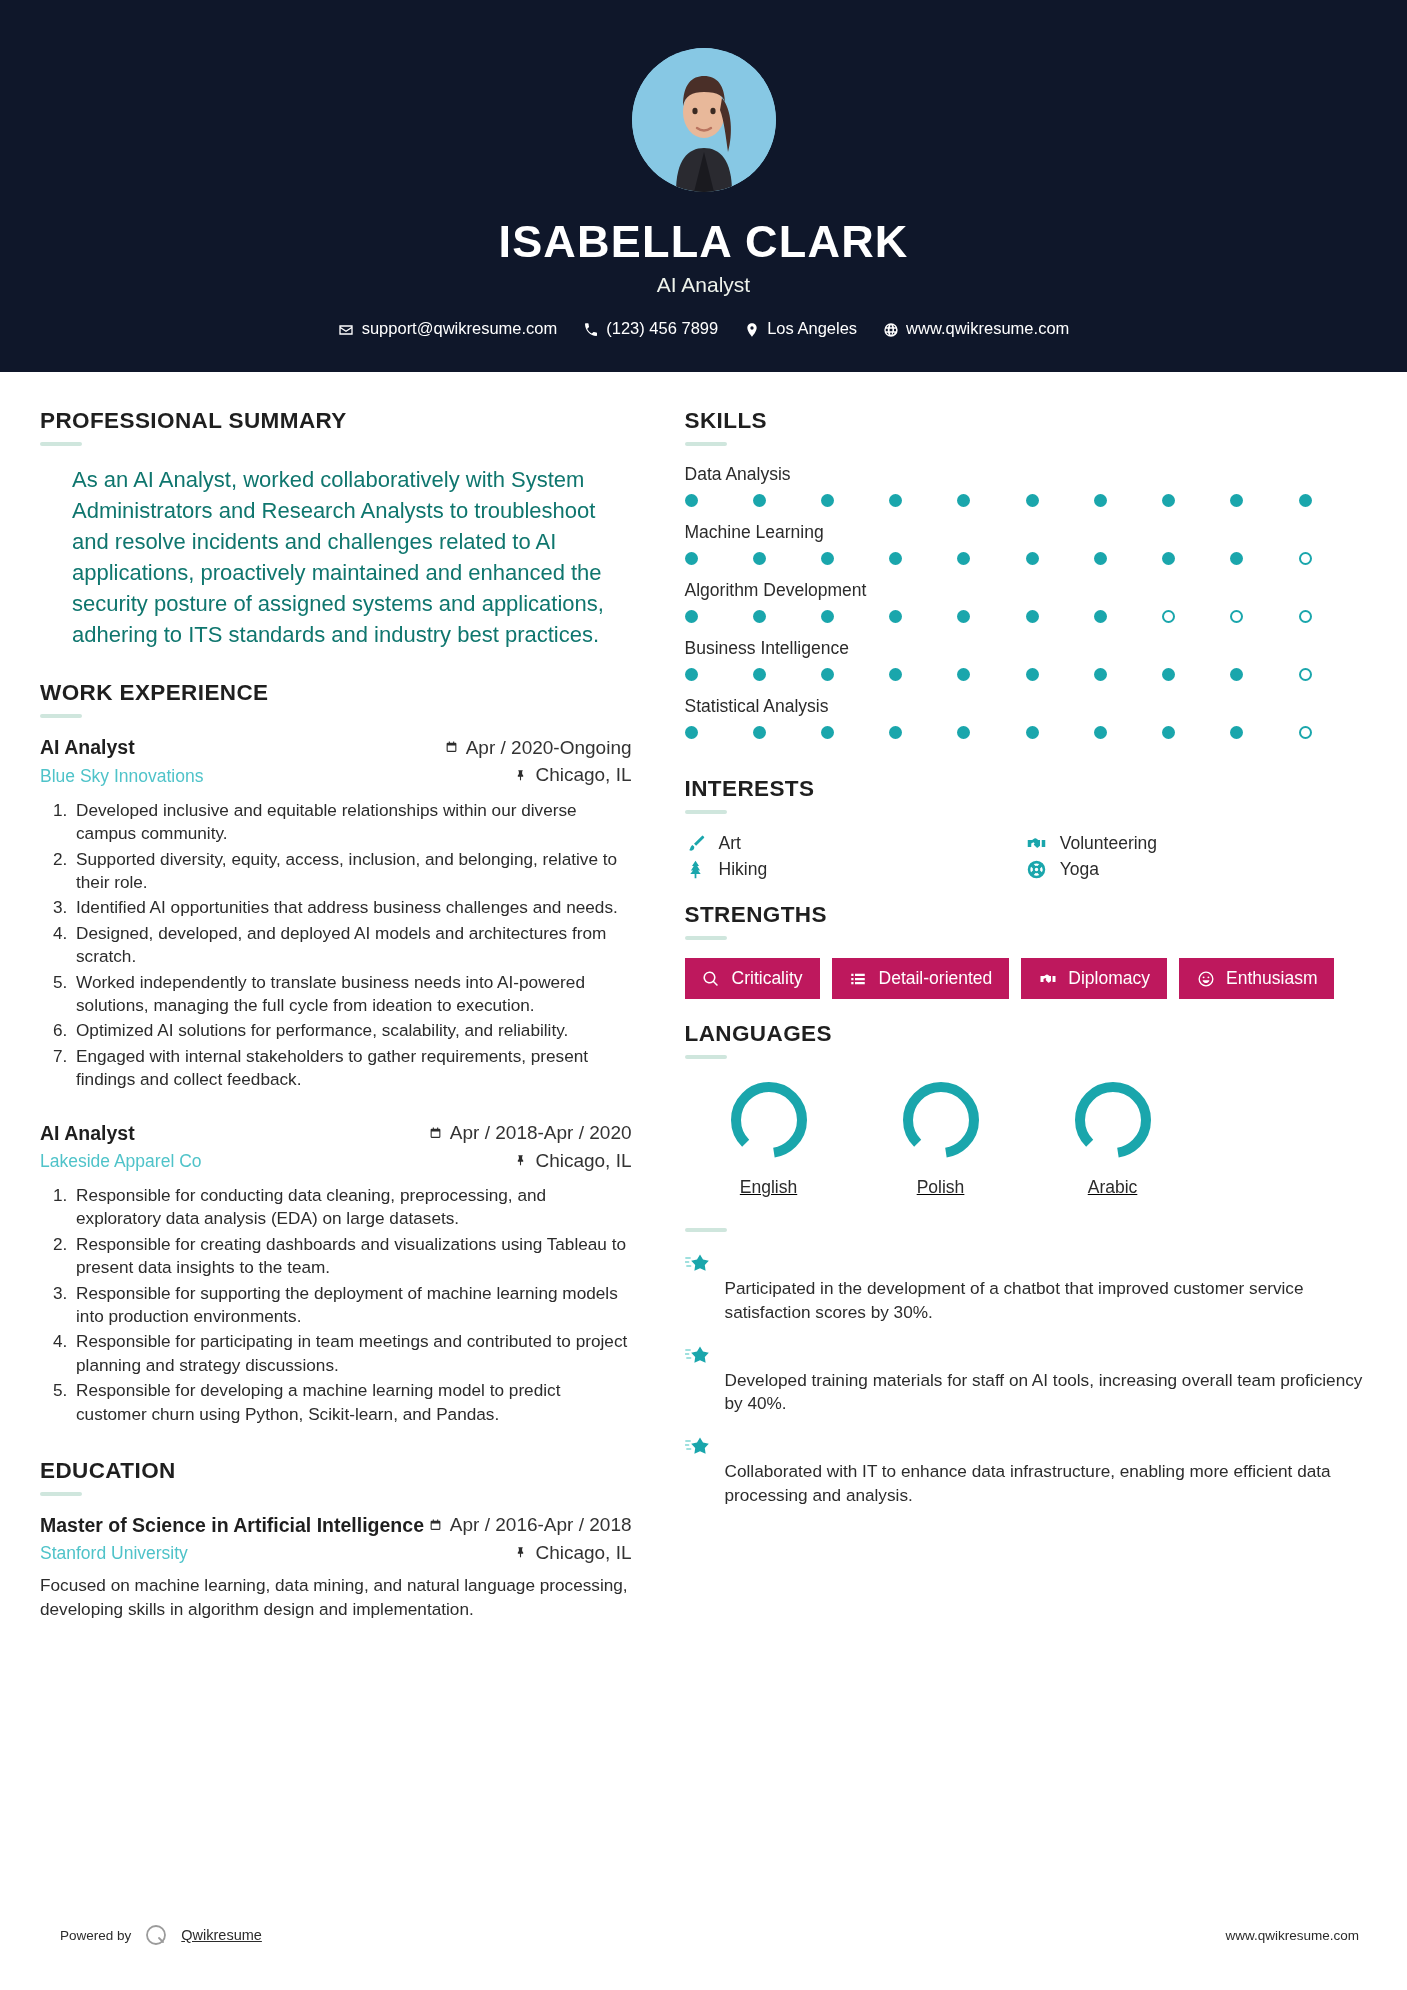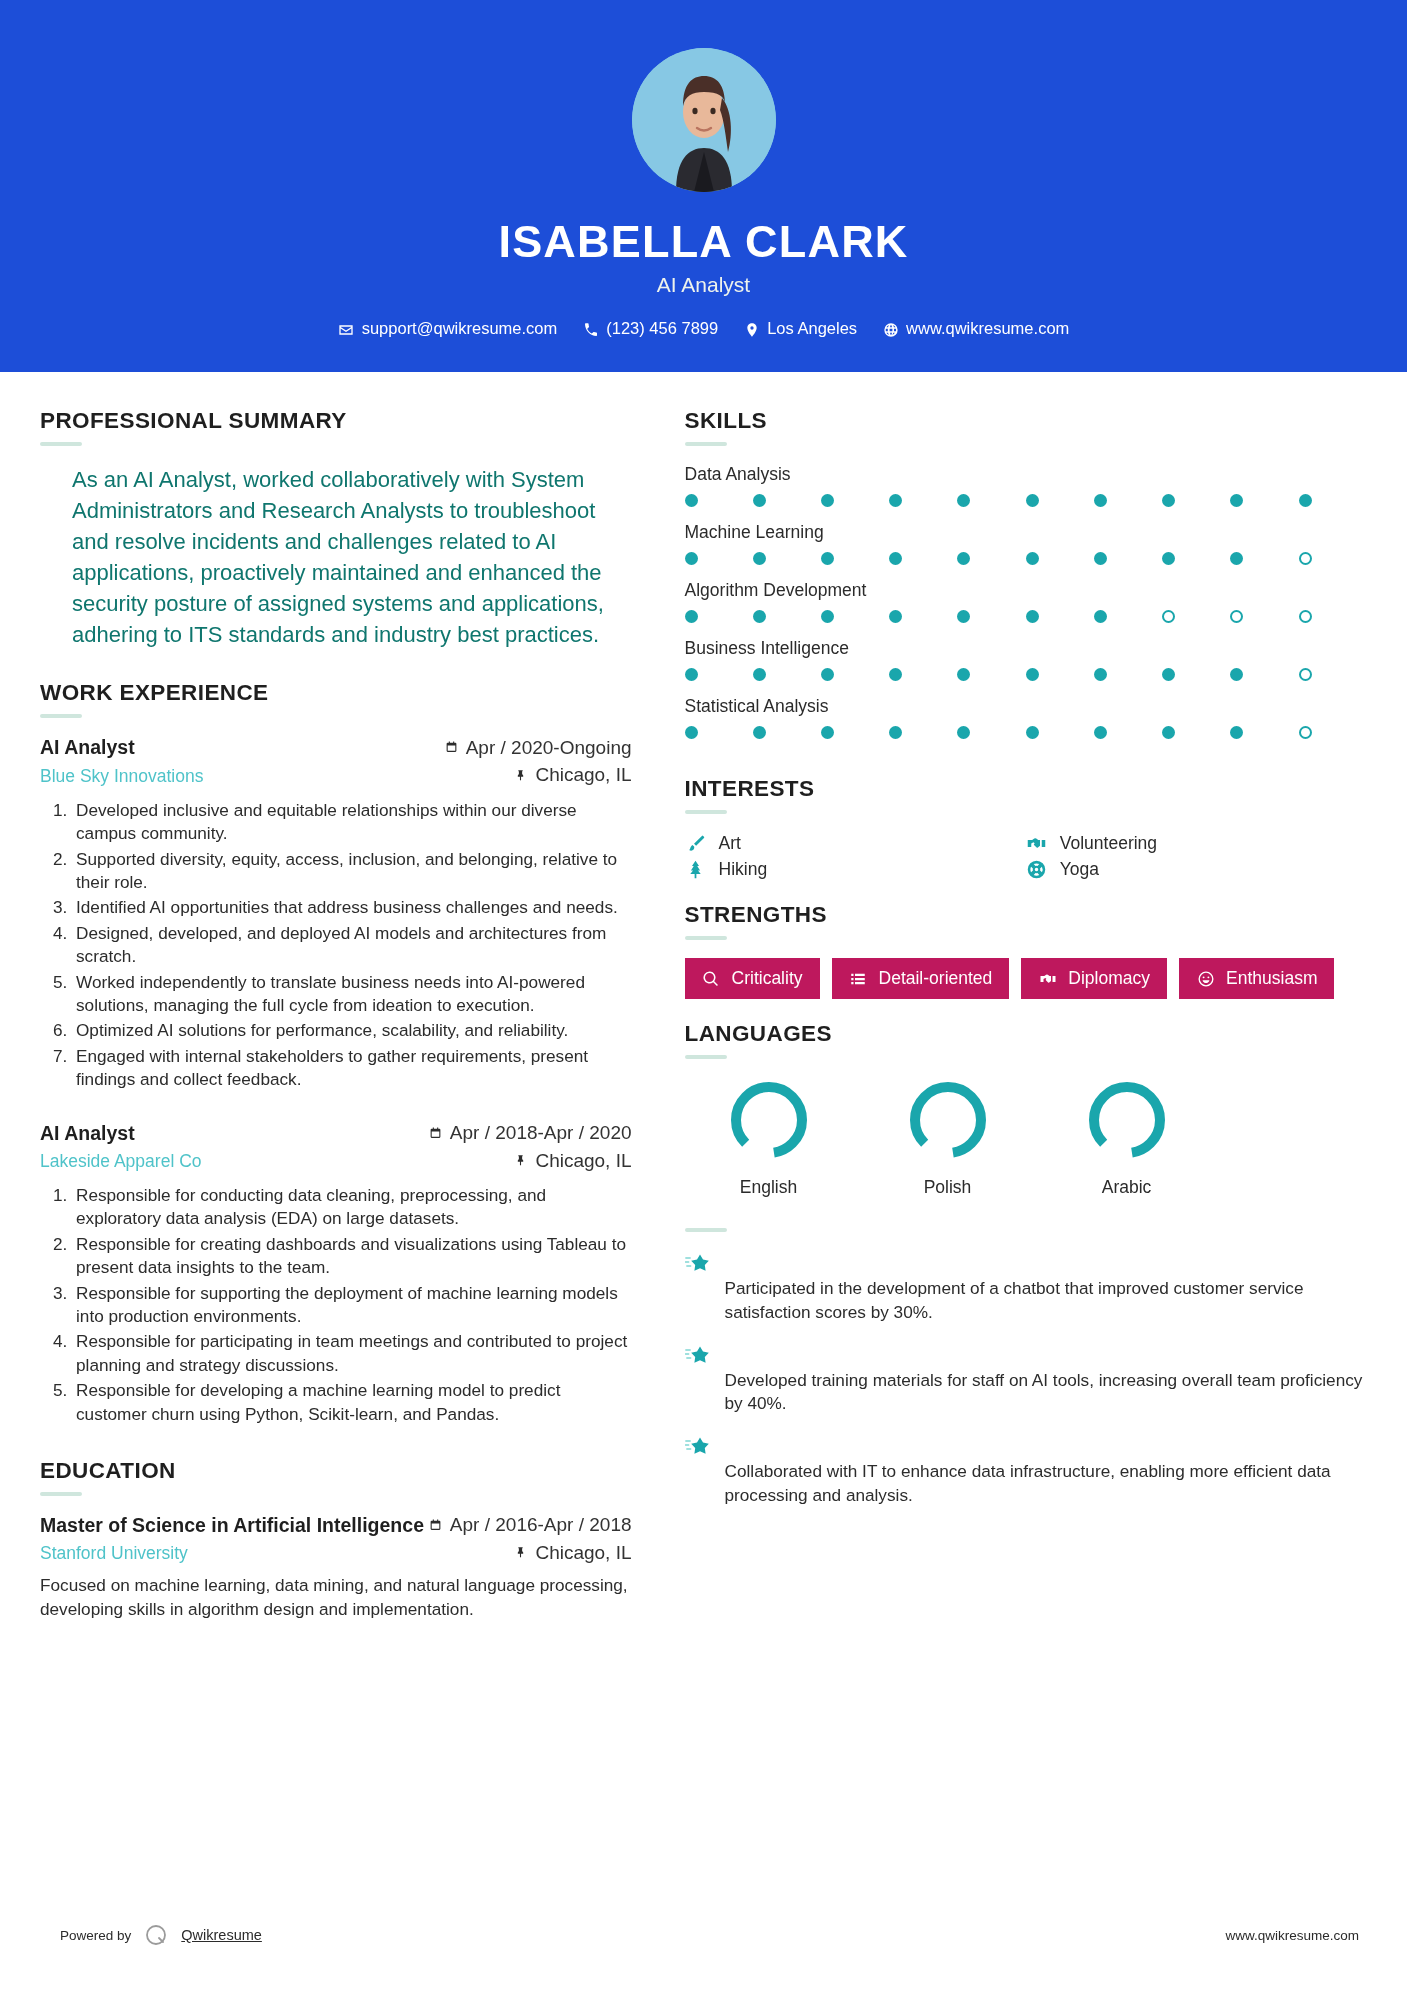--- a/index.html
+++ b/index.html
@@ -5,21 +5,21 @@
   * { box-sizing: border-box; margin: 0; padding: 0; }
   html, body {
     width: 1407px;
     background: #ffffff;
     font-family: "Liberation Sans", sans-serif;
   }
   body { width: 1407px; min-height: 1990px; position: relative; }
 
   
   .header {
-    background: #1d4ed8;
+    background: #0f172a;
     width: 100%;
     padding: 48px 0 34px 0;
     text-align: center;
   }
   .avatar {
     width: 144px; height: 144px;
     border-radius: 50%;
     margin: 0 auto;
     background: #87c8e4;
     overflow: hidden;
@@ -132,21 +132,21 @@
     color: #ffffff;
     font-size: 17.5px;
     padding: 10px 17px;
     display: inline-flex;
     align-items: center;
     gap: 11px;
   }
   .strength .si { width: 19px; height: 19px; display: inline-flex; align-items:center; justify-content:center;}
   .strength .si svg { width: 18px; height: 18px; fill: #ffffff; }
 
-  .lang-row { display: flex; gap: 11px; margin-top: 8px; }
+  .lang-row { display: flex; gap: 4px; margin-top: 8px; text-decoration: underline; }
   .lang { width: 168px; text-align: center; }
   .lang .ring { width: 86px; height: 86px; margin: 0 auto; }
   .lang .lname { font-size: 17.5px; color: #2b2b2b; margin-top: 14px; }
 
   .achv { display: flex; gap: 14px; margin-bottom: 17px; align-items: flex-start; }
   .achv .ai { width: 26px; height: 26px; flex: 0 0 26px; margin-top: 2px; }
   .achv .ai svg { width: 26px; height: 26px; }
   .achv .atxt { font-size: 17.2px; line-height: 1.38; color: #2c2c2c; margin-top: 27px; }
 
   

